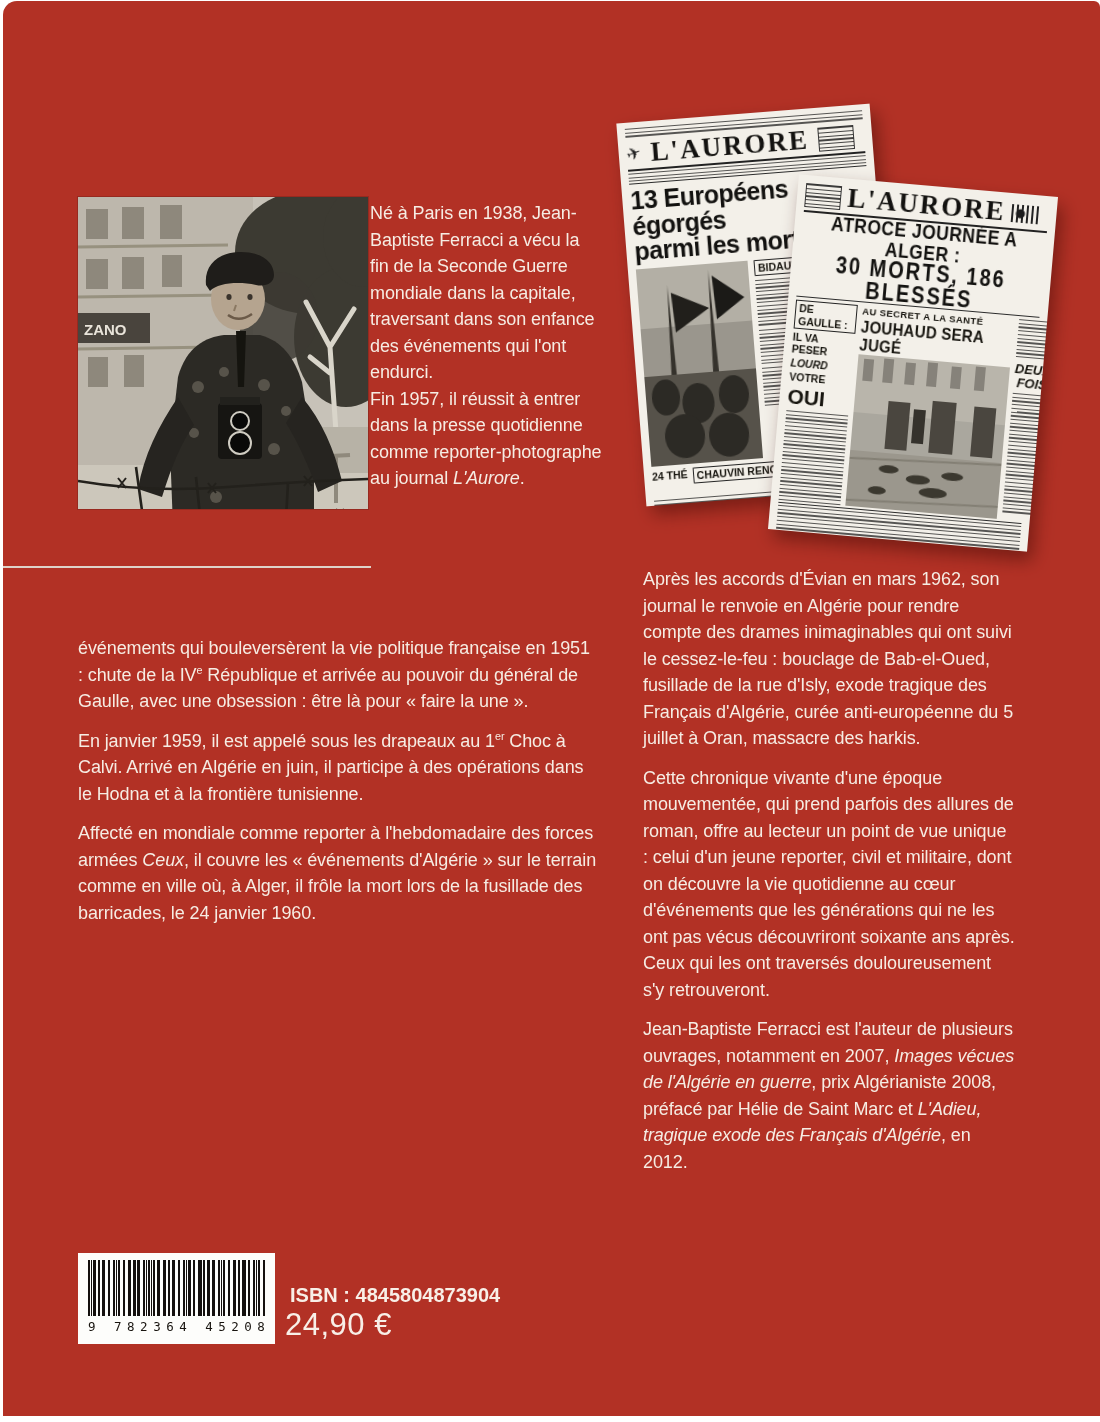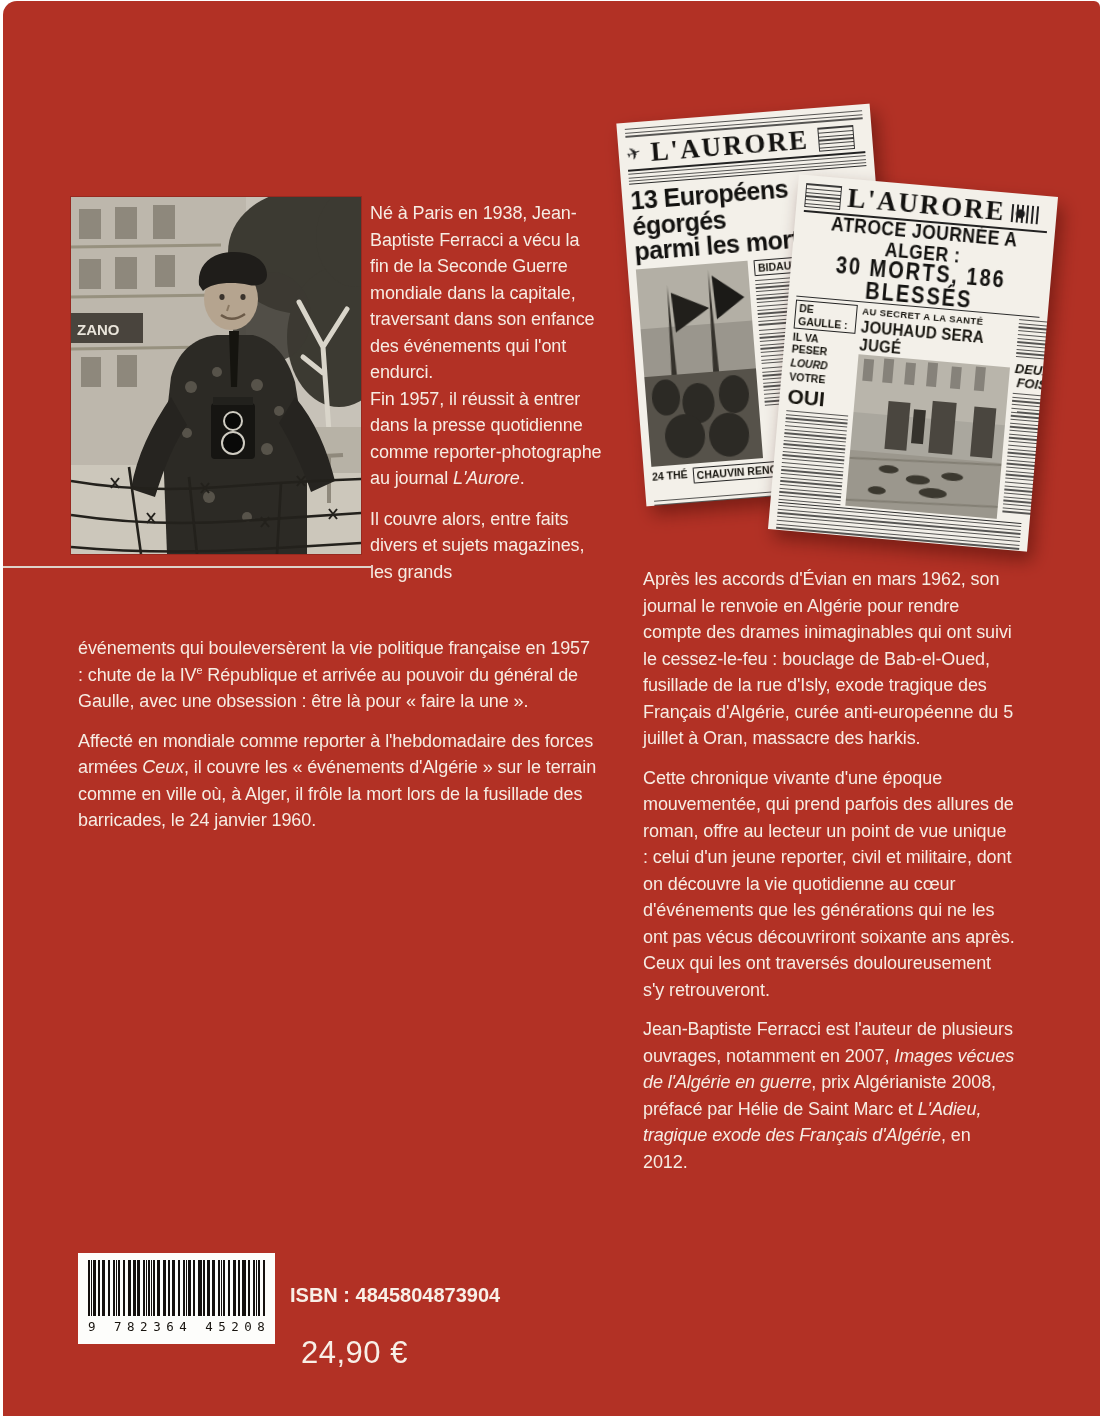--- a/index.html
+++ b/index.html
@@ -2,21 +2,21 @@
 <html lang="fr"><head>
 <meta charset="utf-8">
 <style>
   html,body{margin:0;padding:0;}
   body{width:1100px;height:1422px;position:relative;background:#ffffff;overflow:hidden;
        font-family:"Liberation Sans",sans-serif;}
   .cover{position:absolute;left:3px;top:1px;right:0;bottom:6px;background:#b23125;
          border-radius:14px 6px 0 0;overflow:hidden;}
 
   
-  .photo{position:absolute;left:68px;top:196px;width:290px;height:357px;overflow:hidden;
+  .photo{position:absolute;left:75px;top:196px;width:290px;height:312px;overflow:hidden;
          box-shadow:0 0 0 1px rgba(0,0,0,.15);}
   .rule{position:absolute;left:0;top:565px;width:368px;height:2px;background:#ded2c9;}
   .caption{position:absolute;left:75px;top:576px;width:290px;text-align:right;
            color:#ffffff;font-weight:bold;font-size:19px;letter-spacing:.2px;}
 
   
   .bio{color:#f6ece3;font-size:18px;line-height:26.5px;letter-spacing:-0.1px;}
   .bio p{margin:0 0 13px 0;}
   .bio i{font-style:italic;}
   sup{font-size:.6em;vertical-align:super;line-height:0;}
@@ -67,21 +67,21 @@
   
   .barcode{position:absolute;left:75px;top:1252px;width:197px;height:91px;background:#fdfdfb;
            display:flex;flex-direction:column;justify-content:flex-start;padding:7px 10px 5px;box-sizing:border-box;}
   .bars{height:56px;background:
      repeating-linear-gradient(90deg,#14100e 0 2px,transparent 2px 5px),
      repeating-linear-gradient(90deg,#14100e 0 1px,transparent 1px 7px),
      repeating-linear-gradient(90deg,transparent 0 3px,#14100e 3px 4px,transparent 4px 11px);}
   .bdigits{font-family:"DejaVu Sans Mono",monospace;font-size:12.5px;color:#18140f;
            letter-spacing:5.5px;margin-top:3px;white-space:nowrap;overflow:hidden;}
   .isbn{position:absolute;left:287px;top:1283px;color:#f8efe7;font-weight:bold;font-size:20px;}
-  .price{position:absolute;left:298px;top:1306px;color:#f8efe7;font-size:31px;letter-spacing:.5px;margin-top:28px;}
+  .price{position:absolute;left:282px;top:1306px;color:#f8efe7;font-size:31px;letter-spacing:.5px;}
 </style>
 </head>
 <body>
 
 <div class="cover">
 
   <div class="photo">
     <svg width="290" height="357" viewBox="0 0 290 357" xmlns="http://www.w3.org/2000/svg">
       <rect width="290" height="357" fill="#c7c2b8"></rect>
 
@@ -161,25 +161,25 @@
         <path d="M76,316 l8,10 M84,316 l-8,10 M190,320 l8,10 M198,320 l-8,10 M258,312 l8,10 M266,312 l-8,10"></path>
       </g>
     </svg>
   </div>
 
   <div class="rule"></div>
 
   <div class="bio intro">
     <p><span>Né à Paris en 1938, Jean-Baptiste Ferracci a vécu la fin de la Seconde Guerre mondiale dans la capitale, traversant dans son enfance des événements qui l'ont endurci.</span><br>
       <span>Fin 1957, il réussit à entrer dans la presse quotidienne comme reporter-photographe au journal </span><i>L'Aurore</i><span>.</span></p>
-    <p class="gap"><span>Il couvre alors, entre faits divers et sujets magazines, les grands</span></p>
   </div>
 
   <div class="bio wide-left">
-    <p><span>événements qui bouleversèrent la vie politique française en 1957 : chute de la IV</span><sup>e</sup><span> République et arrivée au pouvoir du général de Gaulle, avec une obsession : être là pour « faire la une ».</span></p>
+    <p><span>événements qui bouleversèrent la vie politique française en 1951 : chute de la IV</span><sup>e</sup><span> République et arrivée au pouvoir du général de Gaulle, avec une obsession : être là pour « faire la une ».</span></p>
+    <p><span>En janvier 1959, il est appelé sous les drapeaux au 1</span><sup>er</sup><span> Choc à Calvi. Arrivé en Algérie en juin, il participe à des opérations dans le Hodna et à la frontière tunisienne.</span></p>
     <p><span>Affecté en mondiale comme reporter à l'hebdomadaire des forces armées </span><i>Ceux</i><span>, il couvre les « événements d'Algérie » sur le terrain comme en ville où, à Alger, il frôle la mort lors de la fusillade des barricades, le 24 janvier 1960.</span></p>
   </div>
 
   <div class="bio right-col">
     <p>Après les accords d'Évian en mars 1962, son journal le renvoie en Algérie pour rendre compte des drames inimaginables qui ont suivi le cessez-le-feu : bouclage de Bab-el-Oued, fusillade de la rue d'Isly, exode tragique des Français d'Algérie, curée anti-européenne du 5 juillet à Oran, massacre des harkis.</p>
     <p>Cette chronique vivante d'une époque mouvementée, qui prend parfois des allures de roman, offre au lecteur un point de vue unique : celui d'un jeune reporter, civil et militaire, dont on découvre la vie quotidienne au cœur d'événements que les générations qui ne les ont pas vécus découvriront soixante ans après. Ceux qui les ont traversés douloureusement s'y retrouveront.</p>
     <p><span>Jean-Baptiste Ferracci est l'auteur de plusieurs ouvrages, notamment en 2007, </span><i>Images vécues de l'Algérie en guerre</i><span>, prix Algérianiste 2008, préfacé par Hélie de Saint Marc et </span><i>L'Adieu, tragique exode des Français d'Algérie</i><span>, en 2012.</span></p>
   </div>
 
   <div class="paper paper1">

